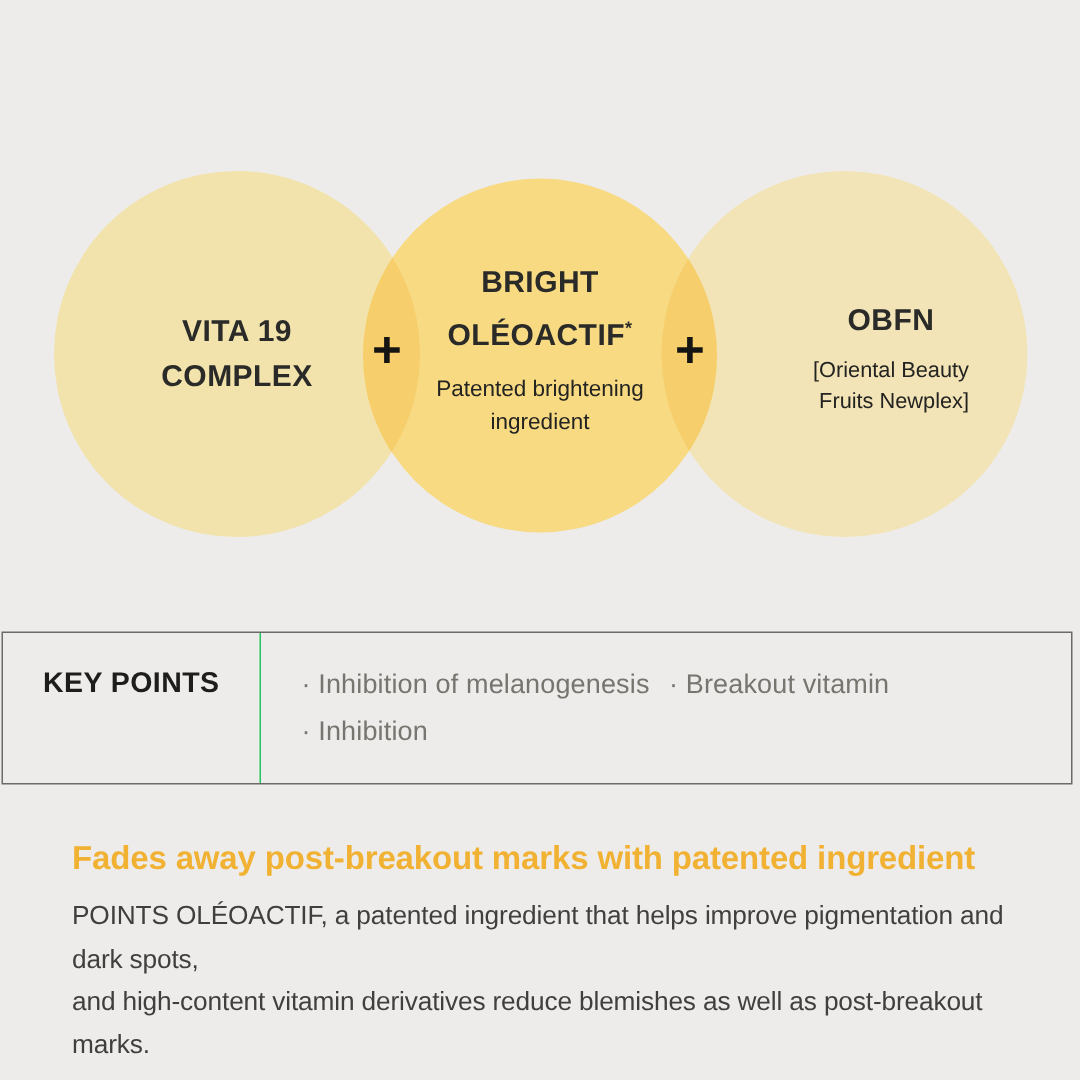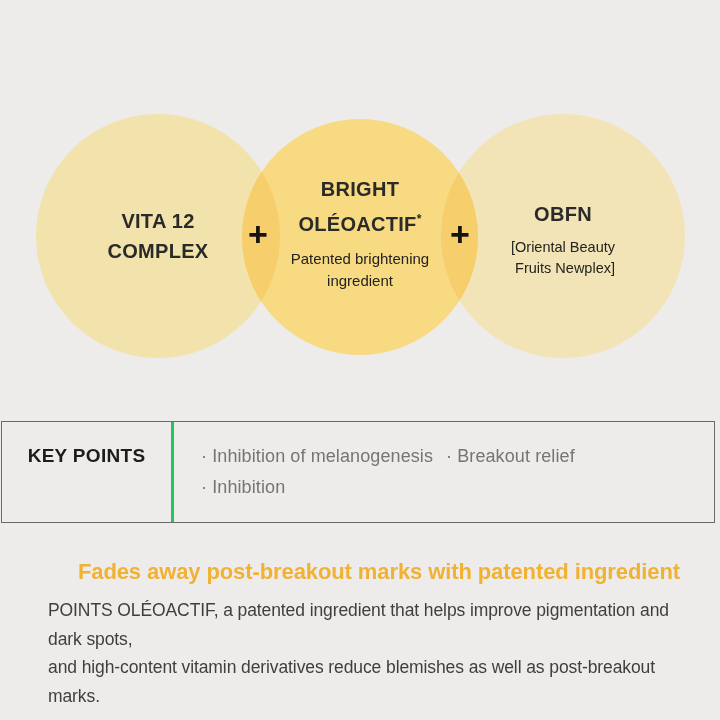--- a/index.html
+++ b/index.html
@@ -42,21 +42,21 @@
     position: absolute; top: 421px; left: 1px;
     width: 714px; height: 102px;
     box-sizing: border-box;
     border: 1px solid #6B6A66;
     display: flex;
     background: #EDECEA;
   }
   .kp-label-cell {
     width: 172px; flex: 0 0 172px;
     box-sizing: border-box;
-    border-right: 3px solid #22c55e;
+    border-right: 1px solid #22c55e;
     text-align: center;
     padding-top: 23px;
   }
   .kp-label {
     font-size: 19px; font-weight: 700; letter-spacing: 0.3px; color: #1D1D1B;
   }
   .kp-list-cell {
     flex: 1; display: flex;
     padding-top: 19px; padding-left: 27px;
   }
@@ -70,21 +70,20 @@
   .bottom {
     position: absolute; top: 523px; left: 0;
     width: 720px; height: 197px;
     box-sizing: border-box;
     padding: 36px 40px 0 48px;
   }
   .headline {
     font-size: 22px; font-weight: 700; letter-spacing: -0.1px;
     color: #F1B234;
     margin: 0 0 11px 0;
-    text-align: right;
   }
   .bodytext {
     font-size: 17.5px; font-weight: 400; line-height: 28.5px;
     color: #403F3D; letter-spacing: -0.1px;
     margin: 0;
   }
 </style>
 </head>
 <body>
 
@@ -99,52 +98,52 @@
         </clipPath>
     </defs>
     <circle cx="158" cy="236" r="122" fill="#F2E2AB"></circle>
     <circle cx="563" cy="236" r="122" fill="#F2E4B6"></circle>
     <circle cx="360" cy="237" r="118" fill="#F7DA81"></circle>
     <circle clip-path="url(#clipLeft)" cx="360" cy="237" r="118" fill="#F6CE6B"></circle>
     <circle clip-path="url(#clipRight)" cx="360" cy="237" r="118" fill="#F6CE6B"></circle>
   </svg>
 
   <div class="circle-label" style="left:158px; top:236px;">
-    <div class="c-title pre">VITA 12
+    <div class="c-title pre">VITA 19
 COMPLEX</div>
   </div>
 
   <div class="circle-label" style="left:360px; top:233px;">
     <div class="c-title"><span class="pre">BRIGHT
 OLÉOACTIF</span><sup>*</sup></div>
     <div class="c-sub pre">Patented brightening
 ingredient</div>
   </div>
 
-  <div class="circle-label" style="left:563px; top:239px;">
+  <div class="circle-label" style="left:594px; top:239px;">
     <div class="c-title">OBFN</div>
     <div class="c-sub c-sub-sm pre">[Oriental Beauty
 Fruits Newplex]</div>
   </div>
 
   <div class="plus" style="left:258px; top:236px;">+</div>
   <div class="plus" style="left:460px; top:236px;">+</div>
 </div>
 
 <div class="keypoints">
   <div class="kp-label-cell">
     <span class="kp-label">KEY POINTS</span>
   </div>
   <div class="kp-list-cell">
     <div class="kp-col">
       <div class="kp-item">· Inhibition of melanogenesis</div>
       <div class="kp-item">· Inhibition</div>
     </div>
     <div class="kp-col">
-      <div class="kp-item">· Breakout relief</div>
+      <div class="kp-item">· Breakout vitamin</div>
     </div>
   </div>
 </div>
 
 <div class="bottom">
   <h2 class="headline">Fades away post-breakout marks with patented ingredient</h2>
   <p class="bodytext pre">POINTS OLÉOACTIF, a patented ingredient that helps improve pigmentation and dark spots,
 and high-content vitamin derivatives reduce blemishes as well as post-breakout marks.</p>
 
 </div>

